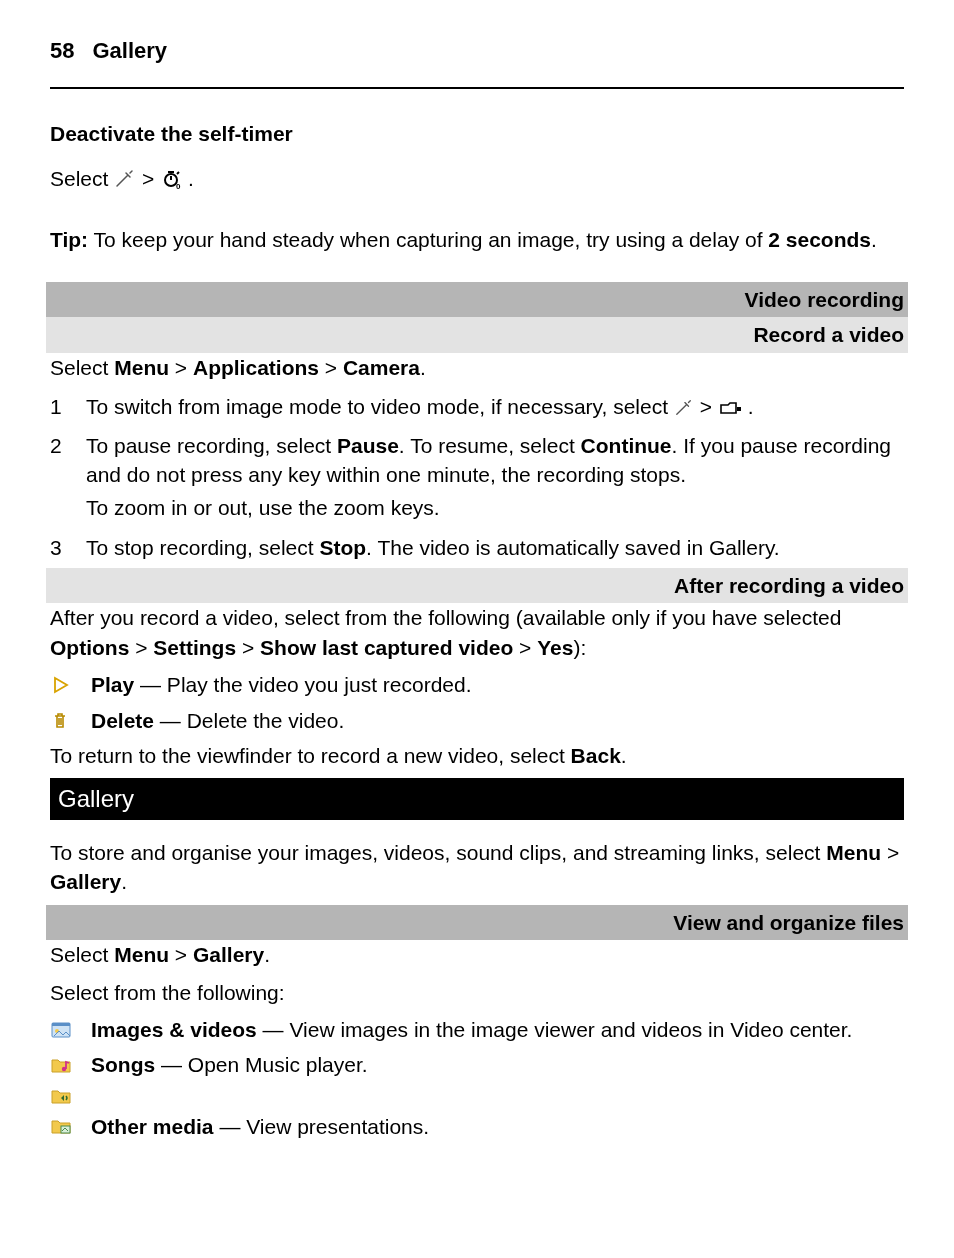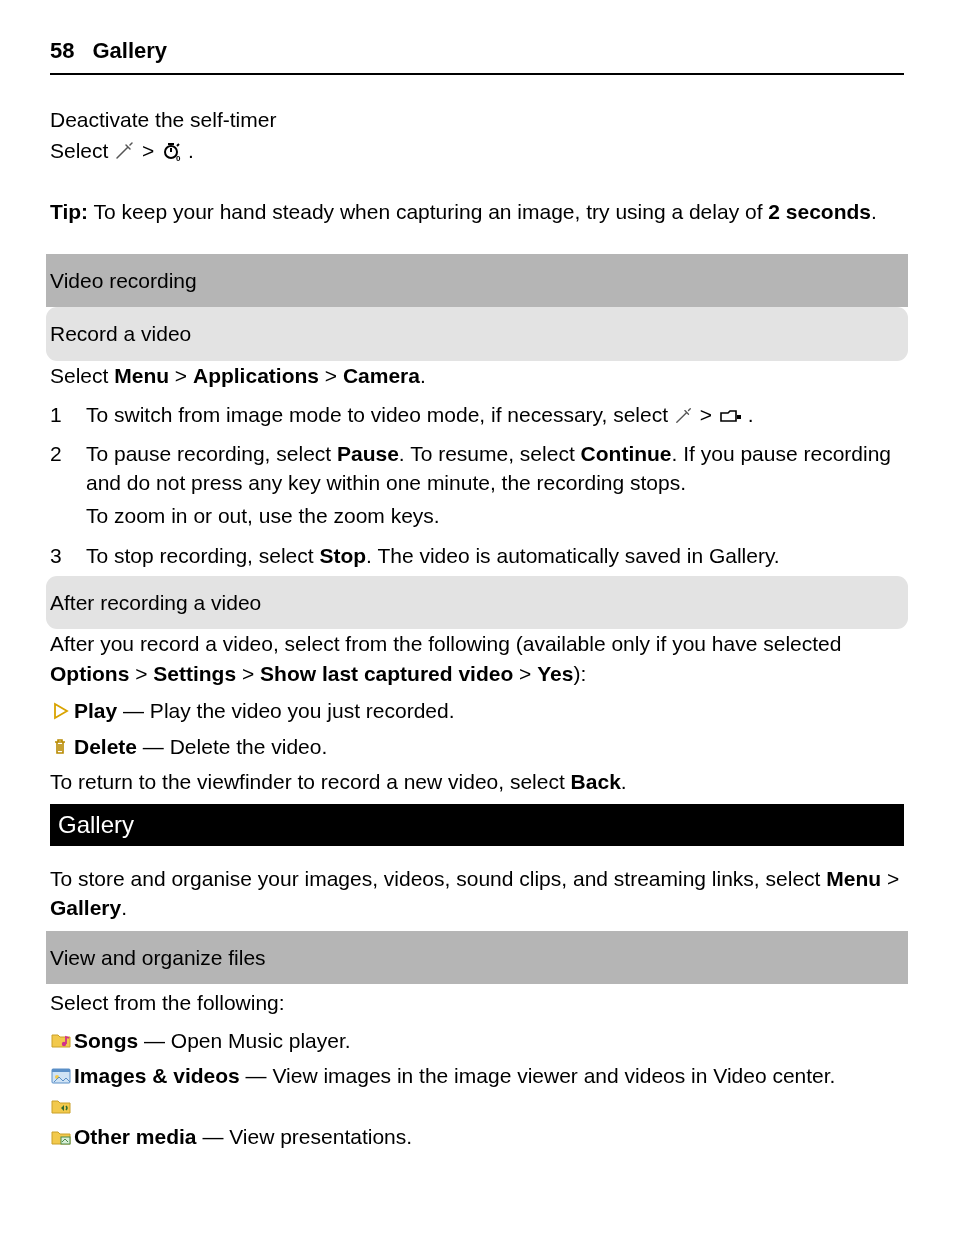--- a/index.html
+++ b/index.html
@@ -10,49 +10,50 @@
     color: #000;
     background: #fff;
     width: 954px;
     padding: 36px 50px 50px 50px;
   }
   .page-header {
     display: flex;
     align-items: baseline;
     gap: 18px;
     border-bottom: 2px solid #000;
-    padding-bottom: 6px;
+    padding-bottom: 20px;
     margin-bottom: 30px;
   }
   .page-number { font-weight: bold; font-size: 22px; }
   .page-title  { font-weight: bold; font-size: 22px; }
 
-  .section-title { font-weight: normal; margin-bottom: 2px; }
+  .section-title { font-weight: bold; margin-bottom: 16px; }
   .para { margin-bottom: 8px; }
   .block { margin-bottom: 28px; }
 
   .bar {
-    font-weight: normal;
-    padding: 12px 4px;
+    font-weight: bold;
+    padding: 3px 4px;
     margin-left: -4px;
     margin-right: -4px;
+    text-align: right;
   }
   .bar-dark  { background: #b5b5b5; }
-  .bar-light { background: #e3e3e3; border-radius: 11px; }
+  .bar-light { background: #e3e3e3; }
   .bar-black { background: #000; color: #fff; padding: 4px 8px; font-size: 24px; margin-top: 6px; margin-bottom: 18px; }
 
   b { font-weight: bold; }
 
   ol.numlist { list-style: none; padding-left: 0; margin-top: 10px; }
   ol.numlist li { display: flex; gap: 18px; margin-bottom: 6px; }
   ol.numlist li .num { width: 18px; flex: 0 0 18px; }
   ol.numlist li .body { flex: 1; }
   ol.numlist li .body p { margin-bottom: 4px; }
 
-  .icon-row { display: flex; align-items: center; gap: 0; margin-bottom: 6px; }
+  .icon-row { display: flex; align-items: center; gap: 17px; margin-bottom: 6px; }
   .icon-row .icon { flex: 0 0 24px; display: inline-flex; }
   .inline-icon { display: inline-block; vertical-align: -3px; }
 
   
   .mt16 { margin-top: 4px; }
 </style>
 </head>
 <body>
 
 <div class="page-header">
@@ -166,48 +167,51 @@
 
 <div>
   <div class="bar-black">Gallery</div>
   <p class="para">
     <span>To store and organise your images, videos, sound clips, and streaming links, select </span><b>Menu</b><span> &gt; </span><b>Gallery</b><span>.</span>
   </p>
 </div>
 
 <div class="mt16">
   <div class="bar bar-dark">View and organize files</div>
+  <p class="para">
+    <span>Select </span><b>Menu</b><span> &gt; </span><b>Gallery</b><span>.</span>
+  </p>
   <p class="para mt16">Select from the following:</p>
 
   <div class="mt16">
-    <div class="icon-row">
-      <span class="icon">
-        <svg width="22" height="20" viewBox="0 0 22 20">
-          <path d="M2 5 L8 5 L10 7 L20 7 L20 17 L2 17 Z" fill="#f2c94c" stroke="#caa028"></path>
-          <circle cx="14" cy="14" r="2.2" fill="#d1308a"></circle>
-          <path d="M16 14 L16 7 L19 8" stroke="#d1308a" stroke-width="1.8" fill="none"></path>
-        </svg>
-      </span>
-      <span><b>Songs</b><span> — Open Music player.</span></span>
-    </div>
     <div class="icon-row">
       <span class="icon">
         <svg width="22" height="20" viewBox="0 0 22 20">
           <rect x="2" y="3" width="18" height="14" rx="1" fill="#cfe3f5" stroke="#5a8fc7"></rect>
           <rect x="2" y="3" width="18" height="3" fill="#5a8fc7"></rect>
           <circle cx="7" cy="11" r="2" fill="#f2c94c"></circle>
           <path d="M4 16 L9 11 L13 15 L16 12 L20 16" stroke="#5a8fc7" fill="none"></path>
         </svg>
       </span>
       <span><b>Images &amp; videos</b><span> — View images in the image viewer and videos in Video center.</span></span>
     </div>
     <div class="icon-row">
       <span class="icon">
         <svg width="22" height="20" viewBox="0 0 22 20">
           <path d="M2 5 L8 5 L10 7 L20 7 L20 17 L2 17 Z" fill="#f2c94c" stroke="#caa028"></path>
+          <circle cx="14" cy="14" r="2.2" fill="#d1308a"></circle>
+          <path d="M16 14 L16 7 L19 8" stroke="#d1308a" stroke-width="1.8" fill="none"></path>
+        </svg>
+      </span>
+      <span><b>Songs</b><span> — Open Music player.</span></span>
+    </div>
+    <div class="icon-row">
+      <span class="icon">
+        <svg width="22" height="20" viewBox="0 0 22 20">
+          <path d="M2 5 L8 5 L10 7 L20 7 L20 17 L2 17 Z" fill="#f2c94c" stroke="#caa028"></path>
           <path d="M8 12 L11 12 L14 9 L14 15 L11 12" fill="#2f6a2f"></path>
           <path d="M16 10 Q18 12 16 14" stroke="#2f6a2f" stroke-width="1.5" fill="none"></path>
         </svg>
       </span>
     </div>
     <div class="icon-row">
       <span class="icon">
         <svg width="22" height="20" viewBox="0 0 22 20">
           <path d="M2 5 L8 5 L10 7 L20 7 L20 17 L2 17 Z" fill="#f2c94c" stroke="#caa028"></path>
           <rect x="11" y="10" width="9" height="7" fill="#d8eed8" stroke="#4a8a4a"></rect>

